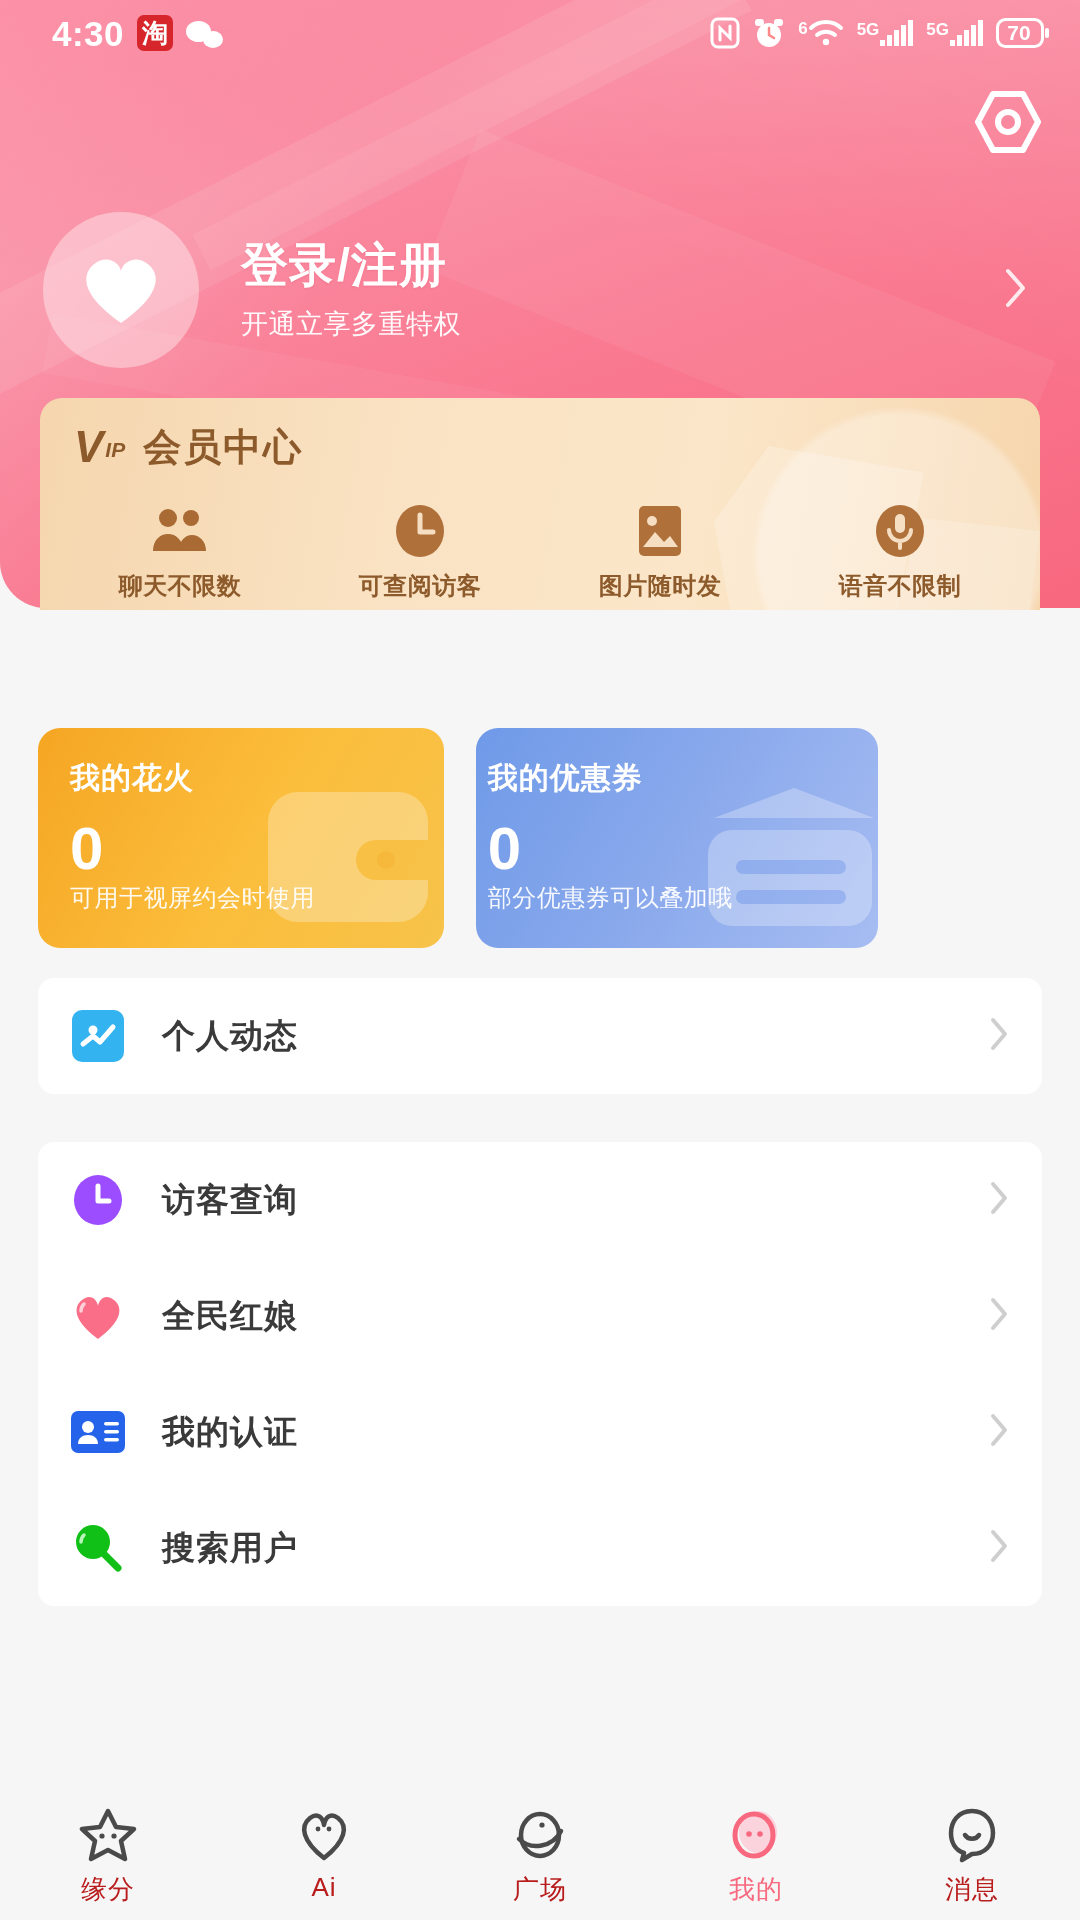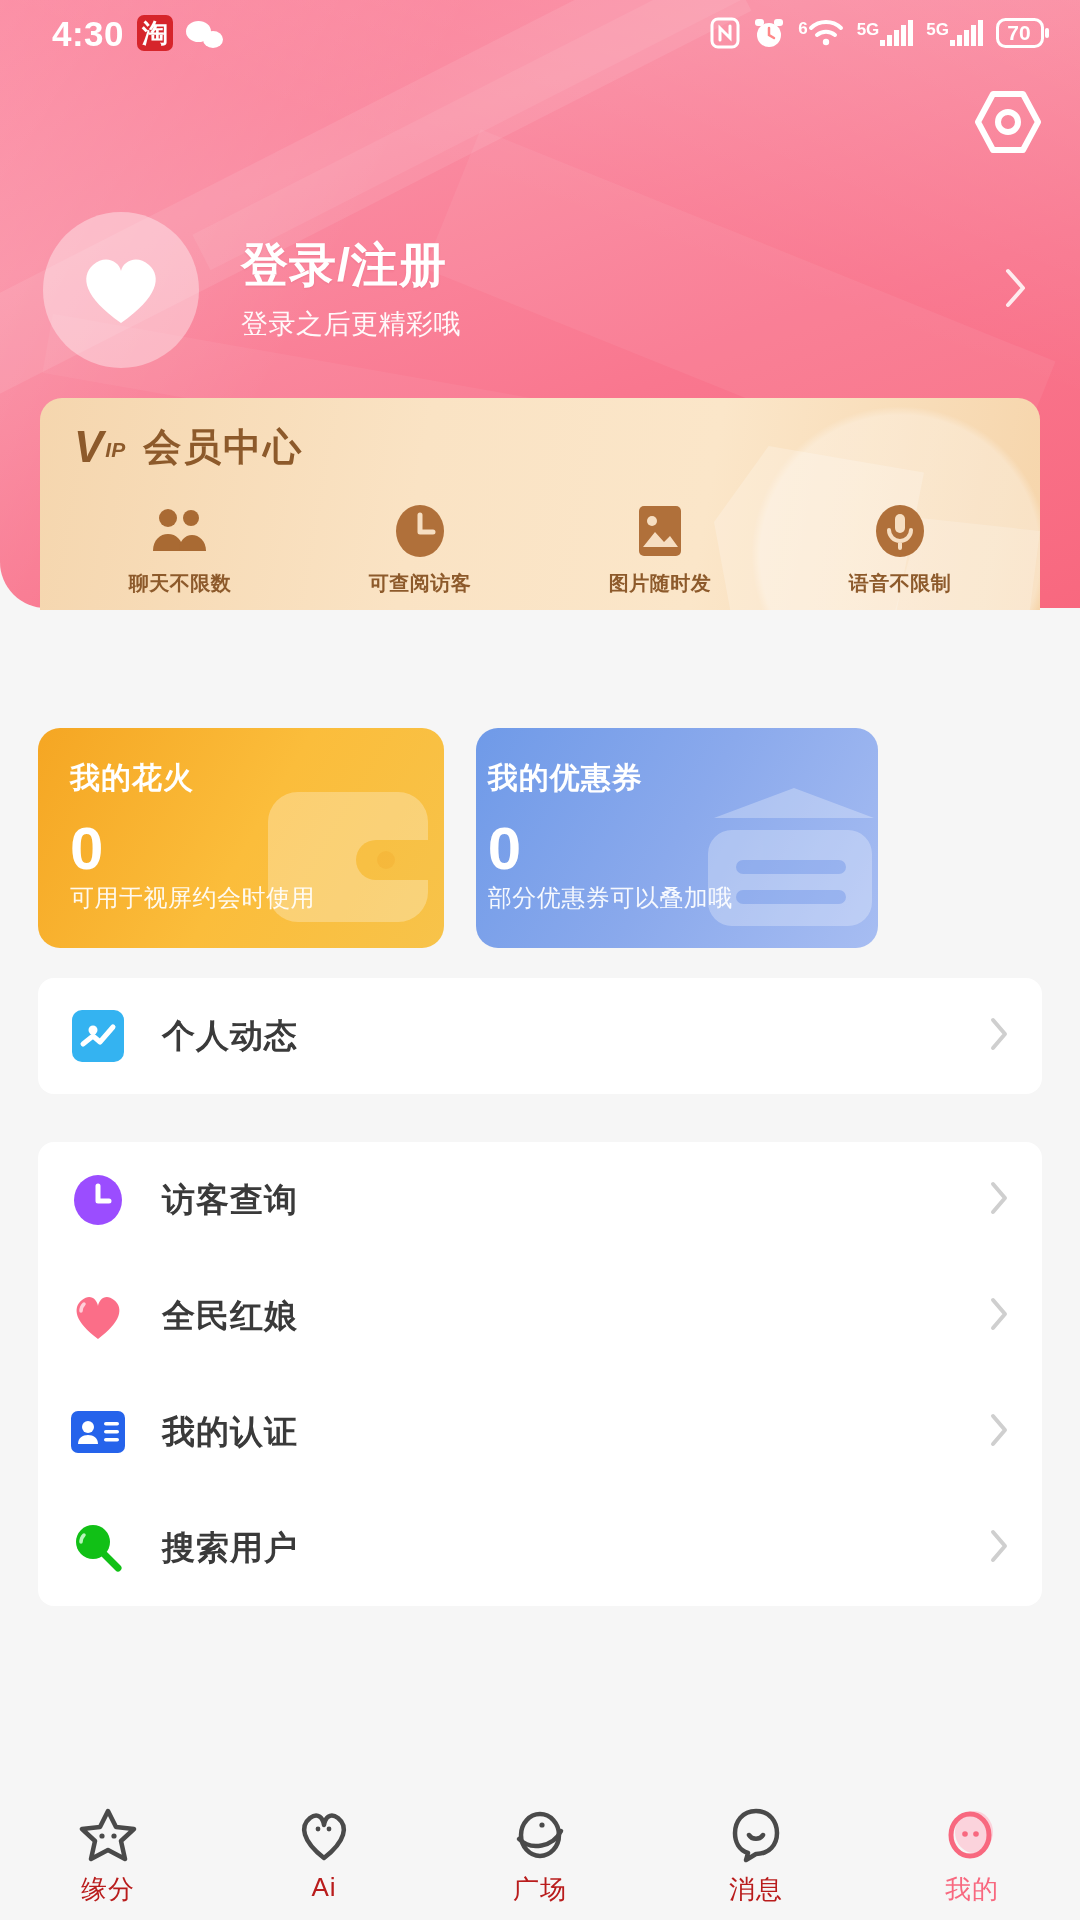--- a/index.html
+++ b/index.html
@@ -115,21 +115,21 @@
   .vip-btn {
     background: linear-gradient(180deg, #a9744a 0%, #8e5c33 100%);
     color: #fff6e6; font-size: 29px; font-weight: 700; letter-spacing: 1.5px;
     border: none; border-radius: 34px; padding: 14px 34px; cursor: pointer;
   }
   .vip-feats {
     position: relative; display: flex; padding: 6px 20px 0;
   }
   .vip-feat { flex: 1; display: flex; flex-direction: column; align-items: center; }
   .vip-feat-ic { height: 58px; display: flex; align-items: center; justify-content: center; }
-  .vip-feat-lb { margin-top: 10px; font-size: 20px; font-weight: 700; color: #8d5a2b; letter-spacing: .5px; }
+  .vip-feat-lb { margin-top: 10px; font-size: 24px; font-weight: 700; color: #8d5a2b; letter-spacing: .5px; }
 
   
   .stats { position: absolute; left: 38px; top: 728px; width: 840px; display: flex; gap: 32px; }
   .stat {
     position: relative; width: 486px; height: 220px; border-radius: 22px;
     overflow: hidden; padding: 30px 0 0 32px; cursor: pointer;
   }
   .stat-fire { background: linear-gradient(120deg, #f5a623 0%, #fbbd3b 52%, #f7c34a 100%); }
   .stat-coupon { background: linear-gradient(120deg, #6f9ae8 0%, #8aa9ec 50%, #a7bdf2 100%); padding-left: 12px; }
   .stat-title { font-size: 30px; font-weight: 700; color: #fff; letter-spacing: 1px; position: relative; z-index: 2; }
@@ -244,21 +244,21 @@
   <div class="login-row">
     <div class="avatar">
       <span>
         <svg width="86" height="78" viewBox="0 0 86 78">
           <path d="M43 74 C 6 48, 2 28, 15 16 C 27 5, 41 12, 43 22 C 45 12, 59 5, 71 16 C 84 28, 80 48, 43 74 Z" fill="#fff"></path>
         </svg>
       </span>
     </div>
     <div class="login-texts">
       <div class="login-title">登录/注册</div>
-      <div class="login-sub">登录之后更精彩哦</div>
+      <div class="login-sub">开通立享多重特权</div>
     </div>
     <span class="login-chevron">
       <svg width="26" height="44" viewBox="0 0 26 44">
           <path d="M5 5 L20 22 L5 39" fill="none" stroke="rgba(255,255,255,.85)" stroke-width="4" stroke-linecap="round" stroke-linejoin="round"></path>
         </svg>
     </span>
   </div>
 
   <div class="vip-card">
     <div class="vip-deco"></div>
@@ -453,35 +453,35 @@
     <div class="tab">
       <span class="tab-ic">
         <svg width="58" height="56" viewBox="0 0 58 56">
           <ellipse cx="29" cy="28" rx="19" ry="21" fill="none" stroke="#4a4a4a" stroke-width="4.5"></ellipse>
           <path d="M8 32 C 20 44, 42 40, 50 24" fill="none" stroke="#4a4a4a" stroke-width="4.5" stroke-linecap="round"></path>
           <circle cx="31" cy="18" r="2.6" fill="#4a4a4a"></circle>
         </svg>
       </span>
       <span class="tab-lb">广场</span>
     </div>
-    <div class="tab">
-      <span class="tab-ic">
-        <svg width="54" height="56" viewBox="0 0 54 56">
-          <path d="M27 4 C 41 4, 48 15, 48 26 C 48 38, 40 47, 27 47 L17 53 L19 46 C 10 43, 6 35, 6 26 C 6 15, 13 4, 27 4 Z" fill="none" stroke="#4a4a4a" stroke-width="4.5" stroke-linejoin="round"></path>
-          <path d="M20 28 C 23 33, 31 33, 34 28" fill="none" stroke="#4a4a4a" stroke-width="4.5" stroke-linecap="round"></path>
-        </svg>
-      </span>
-      <span class="tab-lb">消息</span>
-    </div>
     <div class="tab active">
       <span class="tab-ic">
         <svg width="58" height="58" viewBox="0 0 58 58">
           <ellipse cx="31" cy="26" rx="19" ry="21" fill="#fbd3dc"></ellipse>
           <ellipse cx="27" cy="29" rx="19" ry="21" fill="none" stroke="#f8687f" stroke-width="5"></ellipse>
           <circle cx="22" cy="28" r="2.8" fill="#f8687f"></circle>
             <circle cx="33" cy="28" r="2.8" fill="#f8687f"></circle>
         </svg>
       </span>
       <span class="tab-lb">我的</span>
     </div>
+    <div class="tab">
+      <span class="tab-ic">
+        <svg width="54" height="56" viewBox="0 0 54 56">
+          <path d="M27 4 C 41 4, 48 15, 48 26 C 48 38, 40 47, 27 47 L17 53 L19 46 C 10 43, 6 35, 6 26 C 6 15, 13 4, 27 4 Z" fill="none" stroke="#4a4a4a" stroke-width="4.5" stroke-linejoin="round"></path>
+          <path d="M20 28 C 23 33, 31 33, 34 28" fill="none" stroke="#4a4a4a" stroke-width="4.5" stroke-linecap="round"></path>
+        </svg>
+      </span>
+      <span class="tab-lb">消息</span>
+    </div>
   </div>
 
 </div>
 
 </body></html>

